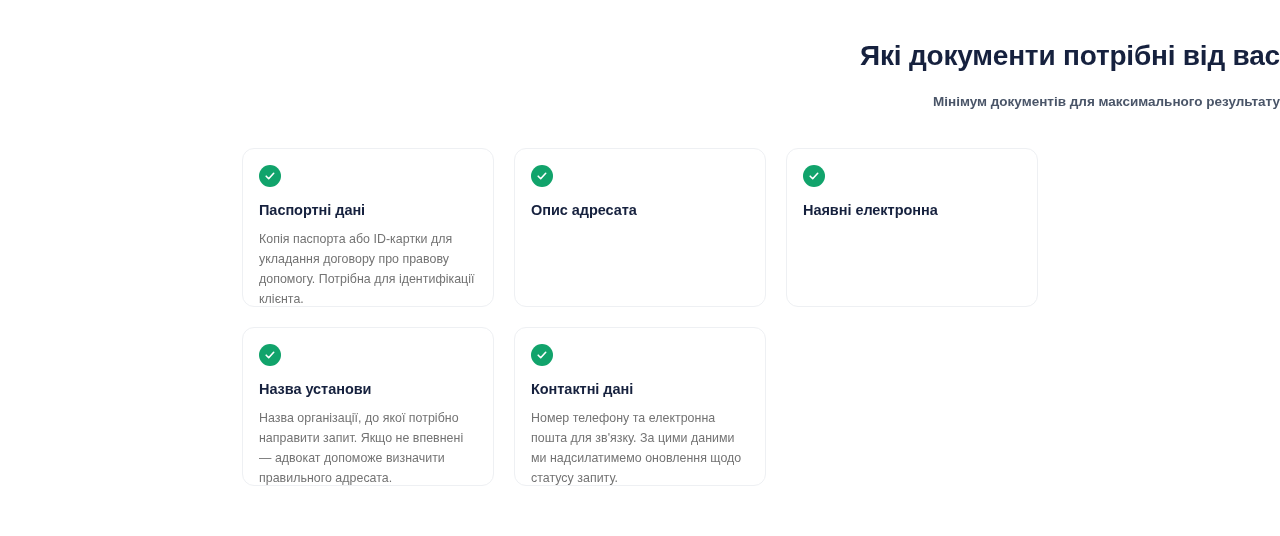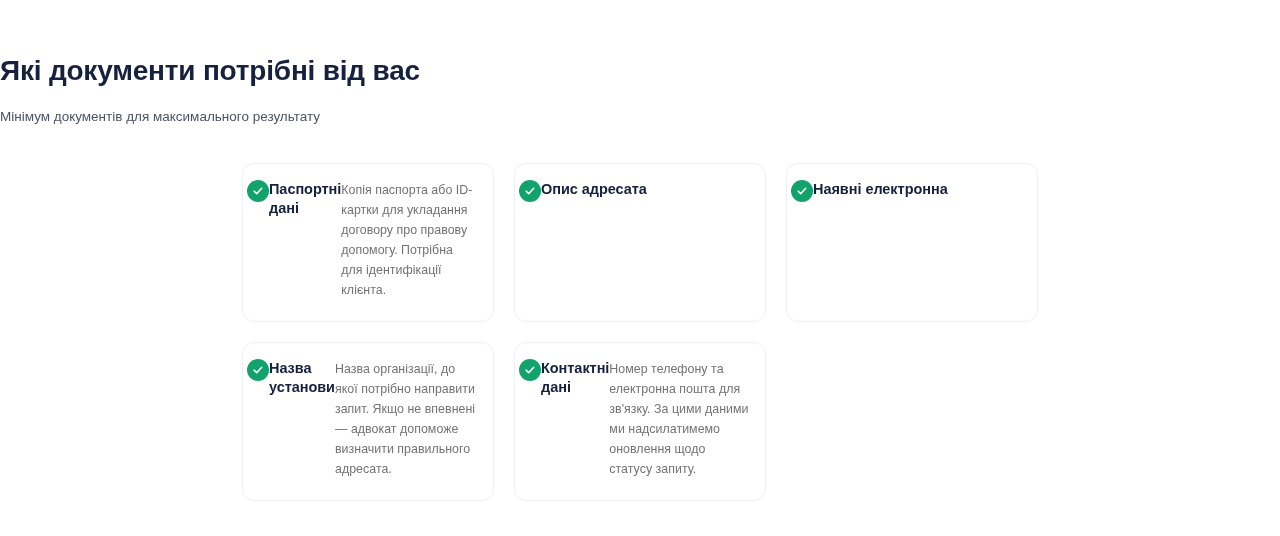--- a/index.html
+++ b/index.html
@@ -23,58 +23,58 @@
     position: relative;
     background: #ffffff;
     display: flex;
     flex-direction: column;
     align-items: center;
   }
 
   
   .header {
     width: 100%;
-    text-align: left;
-    padding-top: 53px;
+    text-align: right;
+    padding-top: 38px;
   }
 
   .page-title {
     font-size: 28px;
     font-weight: 700;
     color: #16213e;
     letter-spacing: -0.2px;
     line-height: 1.25;
   }
 
   .page-subtitle {
     margin-top: 20px;
     font-size: 13.5px;
-    font-weight: 400;
+    font-weight: 700;
     color: #4a5568;
     line-height: 1.4;
   }
 
   
   .cards-grid {
     margin-top: 36px;
     width: 796px;
     display: grid;
     grid-template-columns: repeat(3, 252px);
     grid-auto-rows: 159px;
     column-gap: 20px;
     row-gap: 20px;
   }
 
   .card {
     background: #ffffff;
     border: 1px solid #eef0f3;
     border-radius: 12px;
-    padding: 16px 16px 14px 4px;
+    padding: 16px 16px 14px 16px;
     display: flex;
-    flex-direction: row;
+    flex-direction: column;
     align-items: flex-start;
     overflow: hidden;
   }
 
   .card-icon {
     width: 22px;
     height: 22px;
     border-radius: 50%;
     background: #11a36b;
     display: flex;

